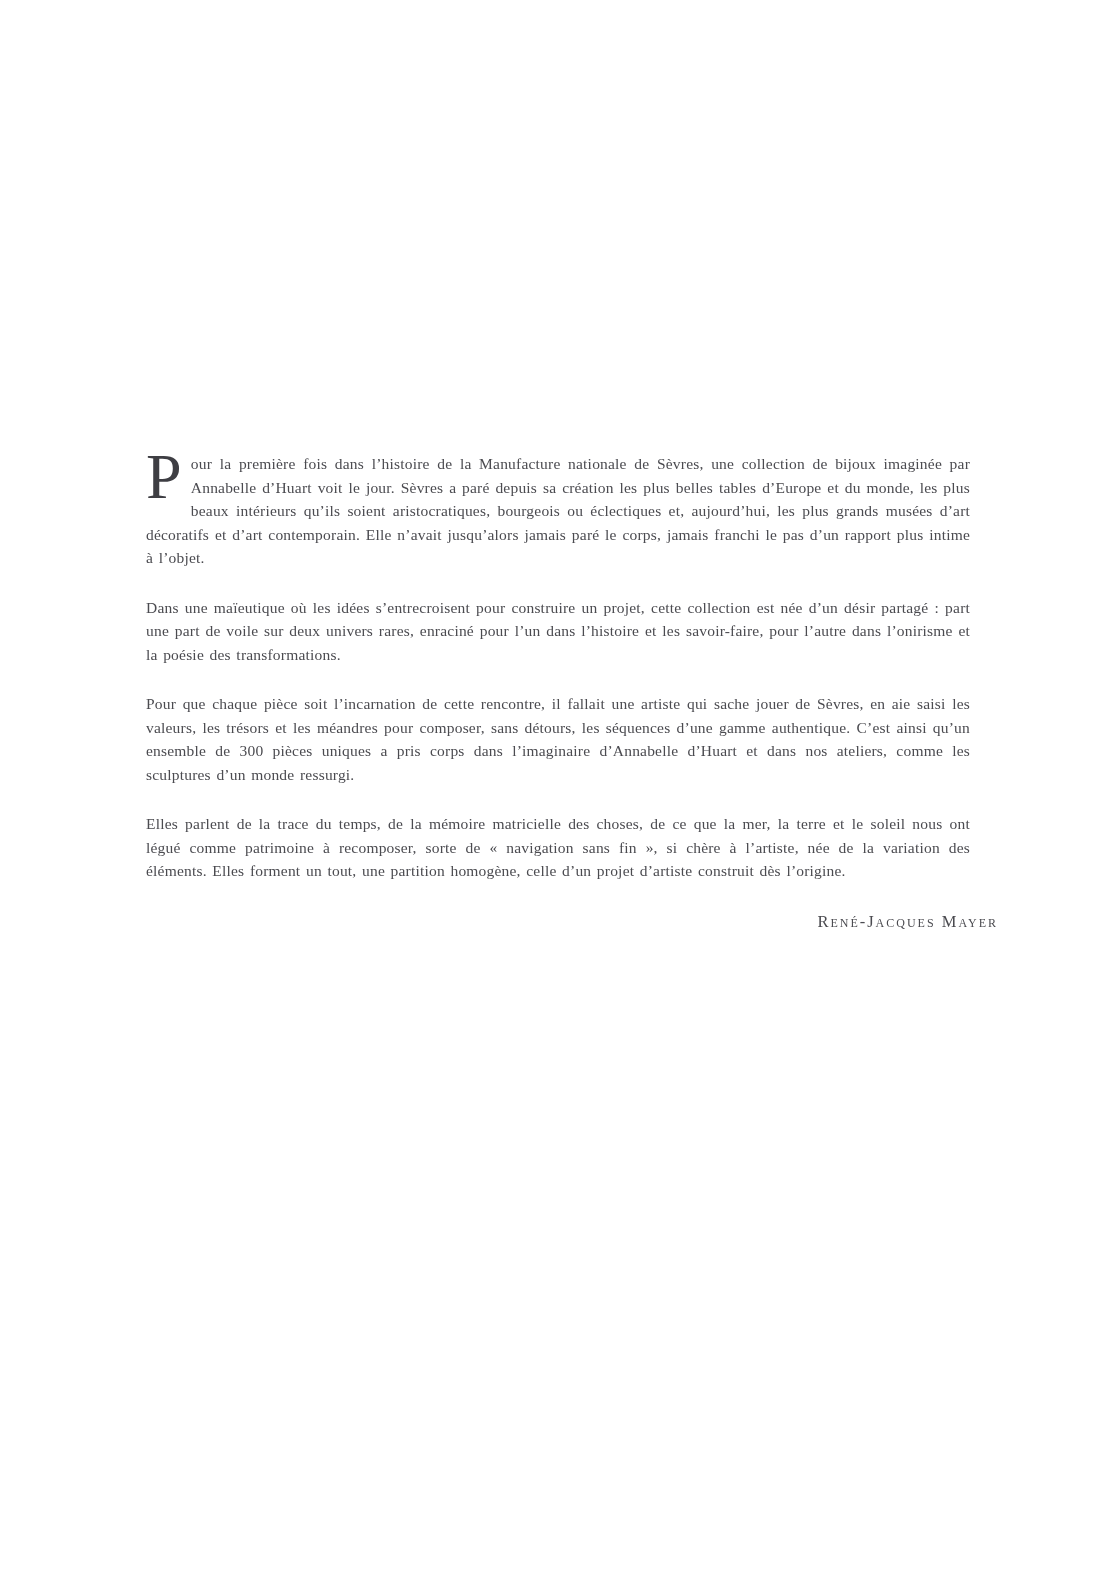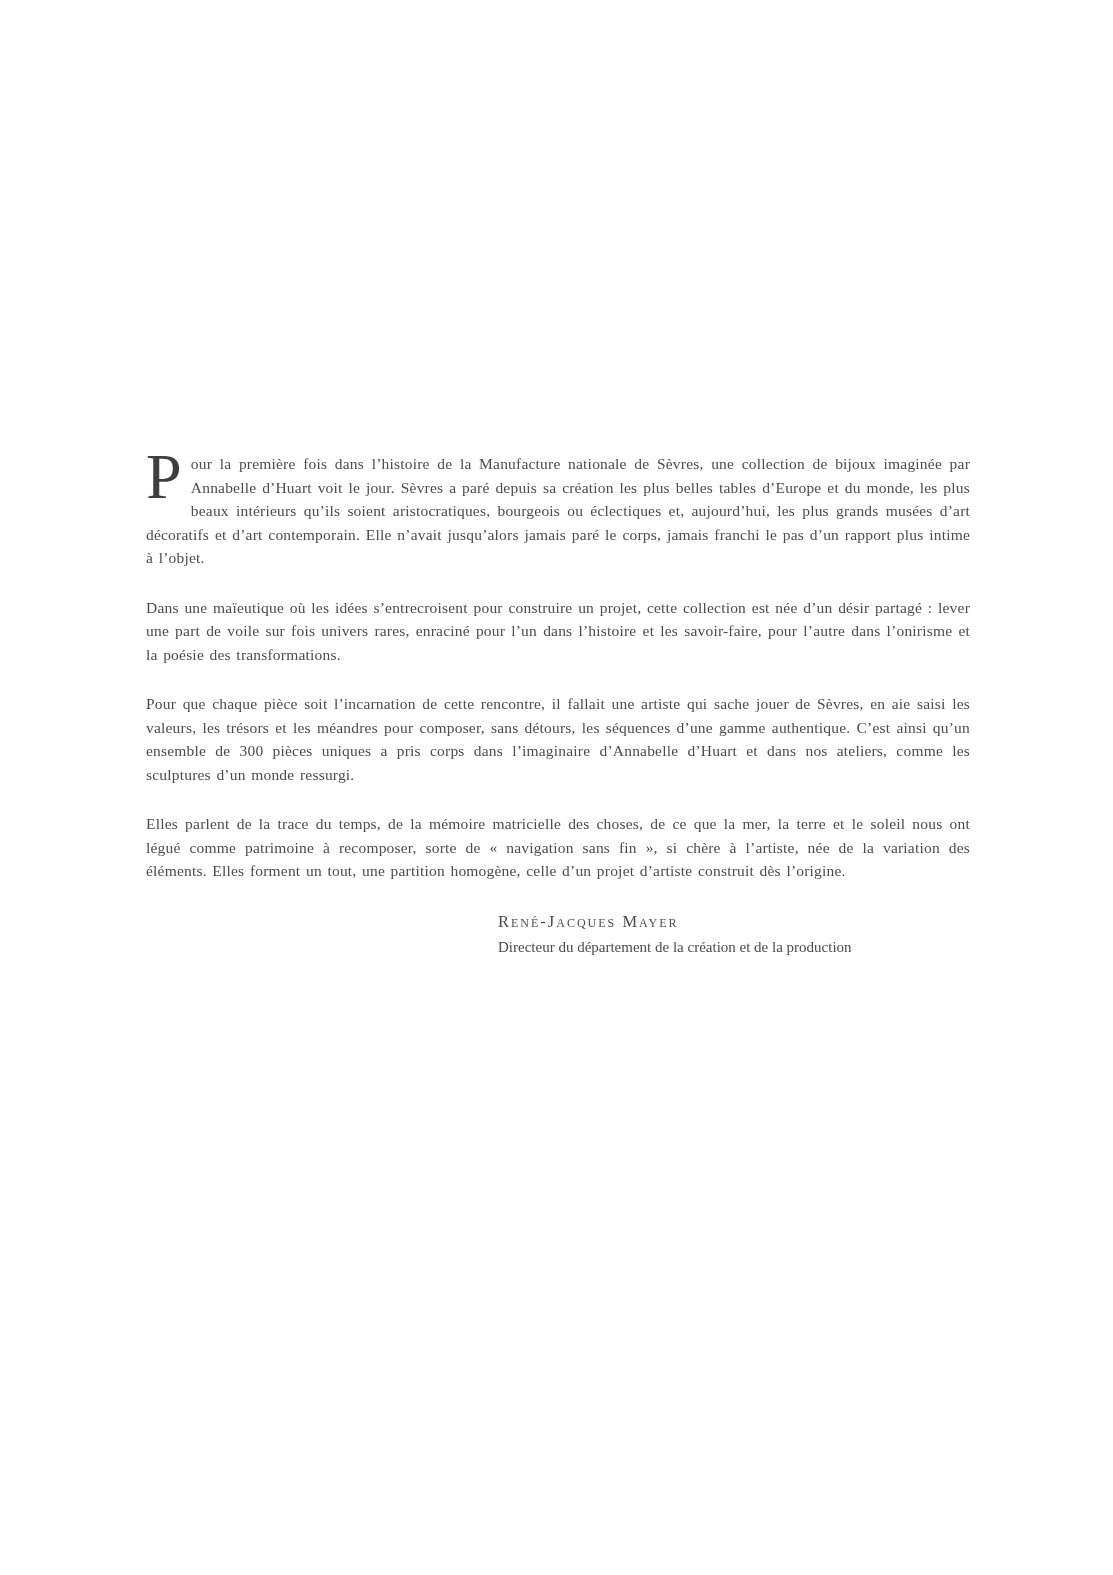--- a/index.html
+++ b/index.html
@@ -35,45 +35,44 @@
     font-size: 64px;
     line-height: 48px;
     height: 47px;
     margin: 1px 9px 0 0;
     color: #3e3e43;
   }
   .signature {
     margin-top: 18px;
     width: 500px;
     margin-left: 352px;
-    text-align: left;
+    text-align: right;
     color: #4b4b50;
   }
   .sig-name {
     font-variant: small-caps;
     letter-spacing: 2px;
     font-size: 16.5px;
     line-height: 26px;
   }
   .sig-title {
     font-size: 15px;
     line-height: 24px;
   }
 </style>
 </head>
 <body>
 
 <div class="page">
   <div class="text-block">
     <p class="para"><span class="dropcap">P</span><span>our la première fois dans l’histoire de la Manufacture nationale de Sèvres, une collection de bijoux imaginée par Annabelle d’Huart voit le jour. Sèvres a paré depuis sa création les plus belles tables d’Europe et du monde, les plus beaux intérieurs qu’ils soient aristocratiques, bourgeois ou éclectiques et, aujourd’hui, les plus grands musées d’art décoratifs et d’art contemporain. Elle n’avait jusqu’alors jamais paré le corps, jamais franchi le pas d’un rapport plus intime à l’objet.</span></p>
 
-    <p class="para">Dans une maïeutique où les idées s’entrecroisent pour construire un projet, cette collection est née d’un désir partagé : lever une part de voile sur fois univers rares, enraciné pour l’un dans l’histoire et les savoir-faire, pour l’autre dans l’onirisme et la poésie des transformations.</p>
+    <p class="para">Dans une maïeutique où les idées s’entrecroisent pour construire un projet, cette collection est née d’un désir partagé : part une part de voile sur deux univers rares, enraciné pour l’un dans l’histoire et les savoir-faire, pour l’autre dans l’onirisme et la poésie des transformations.</p>
 
     <p class="para">Pour que chaque pièce soit l’incarnation de cette rencontre, il fallait une artiste qui sache jouer de Sèvres, en aie saisi les valeurs, les trésors et les méandres pour composer, sans détours, les séquences d’une gamme authentique. C’est ainsi qu’un ensemble de 300 pièces uniques a pris corps dans l’imaginaire d’Annabelle d’Huart et dans nos ateliers, comme les sculptures d’un monde ressurgi.</p>
 
     <p class="para">Elles parlent de la trace du temps, de la mémoire matricielle des choses, de ce que la mer, la terre et le soleil nous ont légué comme patrimoine à recomposer, sorte de « navigation sans fin », si chère à l’artiste, née de la variation des éléments. Elles forment un tout, une partition homogène, celle d’un projet d’artiste construit dès l’origine.</p>
 
     <div class="signature">
       <div class="sig-name">René-Jacques Mayer</div>
-      <div class="sig-title">Directeur du département de la création et de la production</div>
     </div>
   </div>
 </div>
 
 </body></html>

